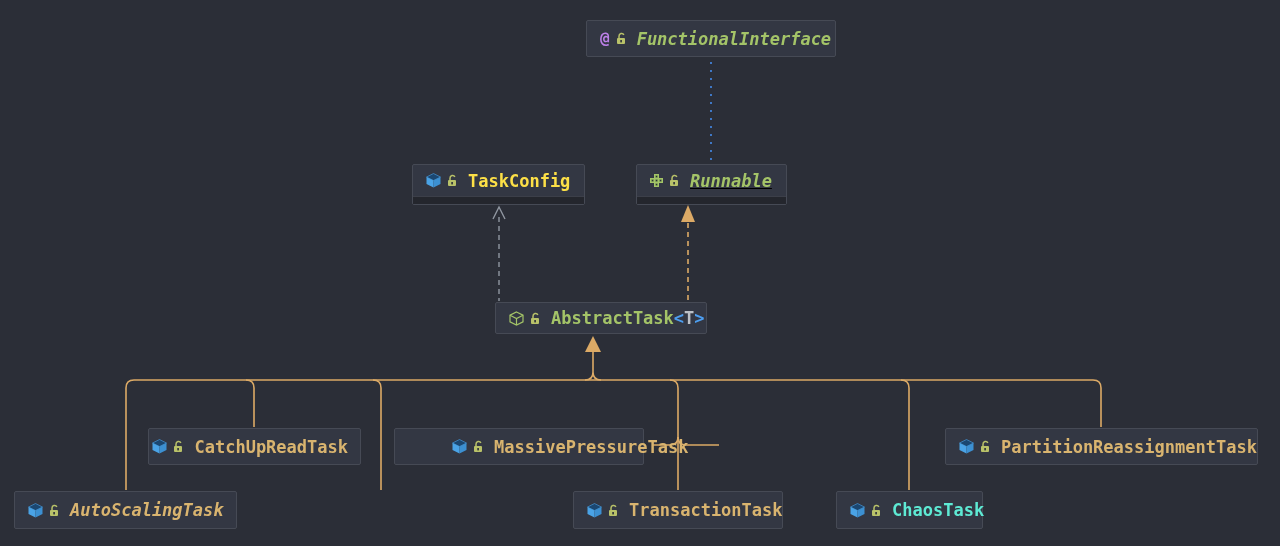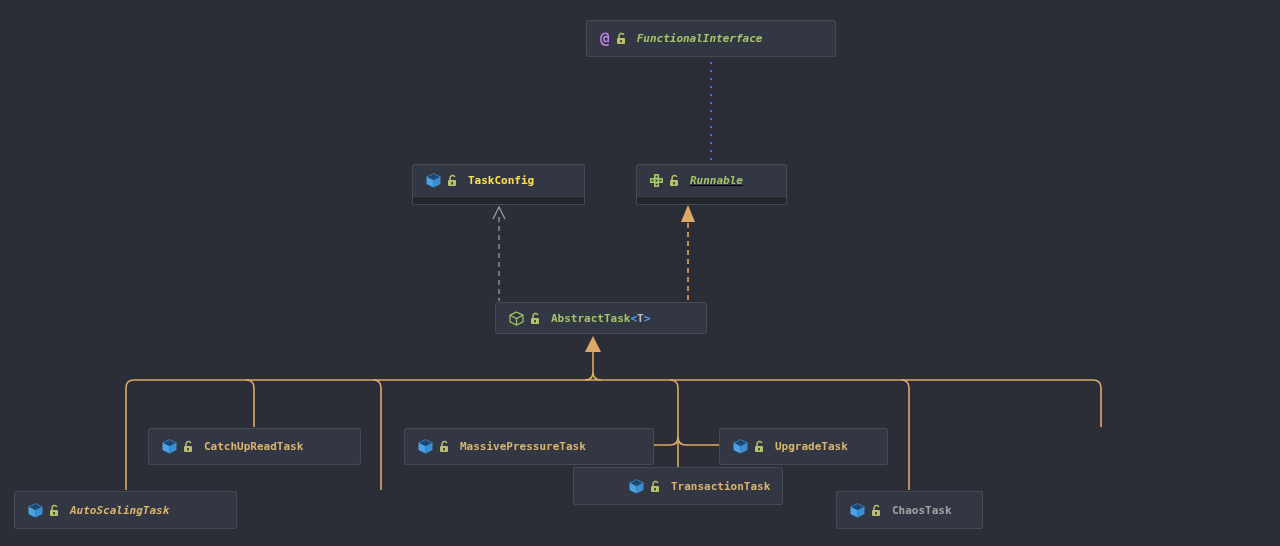--- a/index.html
+++ b/index.html
@@ -22,21 +22,21 @@
     align-items:center;
     padding:0 12px 0 13px;
     box-sizing:border-box;
     white-space:nowrap;
   }
   .icon{display:inline-flex;align-items:center;margin-right:6px;flex:0 0 auto;}
   .icon svg{display:block;}
   .at{font-size:16px;font-weight:bold;line-height:1;}
   .lbl{
     margin-left:4px;
-    font-size:11px;
+    font-size:17px;
     font-weight:bold;
     letter-spacing:0;
   }
   .strip{
     background:#24262d;
     border-top:1px solid #3c3f49;
   }
 </style>
 </head>
 <body>
@@ -138,74 +138,74 @@
           <svg width="11" height="13" viewBox="0 0 11 13">
       <path d="M3,6.2 V4.2 A2.6,2.6 0 0 1 7.9,2.9" fill="none" stroke="#b9c269" stroke-width="1.5"></path>
       <rect x="1" y="6" width="8" height="6" rx="1" fill="#b9c269"></rect>
       <rect x="4.3" y="8" width="1.6" height="2.4" fill="#2c2f38"></rect>
           </svg>
         </span>
         <span class="lbl" style="color: rgb(164, 196, 104);"><span>AbstractTask</span><span style="color: rgb(77, 158, 240);">&lt;</span><span style="color: rgb(188, 192, 198);">T</span><span style="color: rgb(77, 158, 240);">&gt;</span></span>
       </div>
     </div>
     <div class="node" style="left: 148px; top: 428px; width: 213px;">
+      <div class="hdr" style="height: 35px; justify-content: flex-end;">
+        <span class="icon">
+          <svg width="15" height="15" viewBox="0 0 15 15">
+      <polygon points="7.5,0.5 14.5,4 7.5,7.5 0.5,4" fill="#1b4771" stroke="#4aa3e6" stroke-width="0.6"></polygon>
+      <polygon points="0.5,4 7.5,7.5 7.5,14.5 0.5,11" fill="#4aa3e6"></polygon>
+      <polygon points="14.5,4 7.5,7.5 7.5,14.5 14.5,11" fill="#3c90d2"></polygon>
+          </svg>
+        </span>
+        <span class="icon">
+          <svg width="11" height="13" viewBox="0 0 11 13">
+      <path d="M3,6.2 V4.2 A2.6,2.6 0 0 1 7.9,2.9" fill="none" stroke="#b9c269" stroke-width="1.5"></path>
+      <rect x="1" y="6" width="8" height="6" rx="1" fill="#b9c269"></rect>
+      <rect x="4.3" y="8" width="1.6" height="2.4" fill="#2c2f38"></rect>
+          </svg>
+        </span>
+        <span class="lbl" style="color: rgb(217, 180, 111);"><span>CatchUpReadTask</span></span>
+      </div>
+    </div>
+    <div class="node" style="left: 394px; top: 428px; width: 250px; padding-left: 44px;">
       <div class="hdr" style="height: 35px;">
         <span class="icon">
           <svg width="15" height="15" viewBox="0 0 15 15">
       <polygon points="7.5,0.5 14.5,4 7.5,7.5 0.5,4" fill="#1b4771" stroke="#4aa3e6" stroke-width="0.6"></polygon>
       <polygon points="0.5,4 7.5,7.5 7.5,14.5 0.5,11" fill="#4aa3e6"></polygon>
       <polygon points="14.5,4 7.5,7.5 7.5,14.5 14.5,11" fill="#3c90d2"></polygon>
           </svg>
         </span>
         <span class="icon">
           <svg width="11" height="13" viewBox="0 0 11 13">
       <path d="M3,6.2 V4.2 A2.6,2.6 0 0 1 7.9,2.9" fill="none" stroke="#b9c269" stroke-width="1.5"></path>
       <rect x="1" y="6" width="8" height="6" rx="1" fill="#b9c269"></rect>
       <rect x="4.3" y="8" width="1.6" height="2.4" fill="#2c2f38"></rect>
           </svg>
         </span>
-        <span class="lbl" style="color: rgb(217, 180, 111);"><span>CatchUpReadTask</span></span>
-      </div>
-    </div>
-    <div class="node" style="left: 404px; top: 428px; width: 250px;">
+        <span class="lbl" style="color: rgb(217, 180, 111);"><span>MassivePressureTask</span></span>
+      </div>
+    </div>
+    <div class="node" style="left: 945px; top: 428px; width: 313px;">
       <div class="hdr" style="height: 35px;">
         <span class="icon">
           <svg width="15" height="15" viewBox="0 0 15 15">
       <polygon points="7.5,0.5 14.5,4 7.5,7.5 0.5,4" fill="#1b4771" stroke="#4aa3e6" stroke-width="0.6"></polygon>
       <polygon points="0.5,4 7.5,7.5 7.5,14.5 0.5,11" fill="#4aa3e6"></polygon>
       <polygon points="14.5,4 7.5,7.5 7.5,14.5 14.5,11" fill="#3c90d2"></polygon>
           </svg>
         </span>
         <span class="icon">
           <svg width="11" height="13" viewBox="0 0 11 13">
       <path d="M3,6.2 V4.2 A2.6,2.6 0 0 1 7.9,2.9" fill="none" stroke="#b9c269" stroke-width="1.5"></path>
       <rect x="1" y="6" width="8" height="6" rx="1" fill="#b9c269"></rect>
       <rect x="4.3" y="8" width="1.6" height="2.4" fill="#2c2f38"></rect>
           </svg>
         </span>
-        <span class="lbl" style="color: rgb(217, 180, 111);"><span>MassivePressureTask</span></span>
-      </div>
-    </div>
-    <div class="node" style="left: 719px; top: 428px; width: 169px;">
-      <div class="hdr" style="height: 35px;">
-        <span class="icon">
-          <svg width="15" height="15" viewBox="0 0 15 15">
-      <polygon points="7.5,0.5 14.5,4 7.5,7.5 0.5,4" fill="#1b4771" stroke="#4aa3e6" stroke-width="0.6"></polygon>
-      <polygon points="0.5,4 7.5,7.5 7.5,14.5 0.5,11" fill="#4aa3e6"></polygon>
-      <polygon points="14.5,4 7.5,7.5 7.5,14.5 14.5,11" fill="#3c90d2"></polygon>
-          </svg>
-        </span>
-        <span class="icon">
-          <svg width="11" height="13" viewBox="0 0 11 13">
-      <path d="M3,6.2 V4.2 A2.6,2.6 0 0 1 7.9,2.9" fill="none" stroke="#b9c269" stroke-width="1.5"></path>
-      <rect x="1" y="6" width="8" height="6" rx="1" fill="#b9c269"></rect>
-      <rect x="4.3" y="8" width="1.6" height="2.4" fill="#2c2f38"></rect>
-          </svg>
-        </span>
-        <span class="lbl" style="color: rgb(217, 180, 111);"><span>UpgradeTask</span></span>
+        <span class="lbl" style="color: rgb(217, 180, 111);"><span>PartitionReassignmentTask</span></span>
       </div>
     </div>
     <div class="node" style="left: 14px; top: 491px; width: 223px; font-style: italic;">
       <div class="hdr" style="height: 36px;">
         <span class="icon">
           <svg width="15" height="15" viewBox="0 0 15 15">
       <polygon points="7.5,0.5 14.5,4 7.5,7.5 0.5,4" fill="#1b4771" stroke="#4aa3e6" stroke-width="0.6"></polygon>
       <polygon points="0.5,4 7.5,7.5 7.5,14.5 0.5,11" fill="#4aa3e6"></polygon>
       <polygon points="14.5,4 7.5,7.5 7.5,14.5 14.5,11" fill="#3c90d2"></polygon>
           </svg>
@@ -213,21 +213,21 @@
         <span class="icon">
           <svg width="11" height="13" viewBox="0 0 11 13">
       <path d="M3,6.2 V4.2 A2.6,2.6 0 0 1 7.9,2.9" fill="none" stroke="#b9c269" stroke-width="1.5"></path>
       <rect x="1" y="6" width="8" height="6" rx="1" fill="#b9c269"></rect>
       <rect x="4.3" y="8" width="1.6" height="2.4" fill="#2c2f38"></rect>
           </svg>
         </span>
         <span class="lbl" style="color: rgb(217, 180, 111);"><span>AutoScalingTask</span></span>
       </div>
     </div>
-    <div class="node" style="left: 573px; top: 467px; width: 210px; padding-left: 42px;">
+    <div class="node" style="left: 573px; top: 491px; width: 210px;">
       <div class="hdr" style="height: 36px;">
         <span class="icon">
           <svg width="15" height="15" viewBox="0 0 15 15">
       <polygon points="7.5,0.5 14.5,4 7.5,7.5 0.5,4" fill="#1b4771" stroke="#4aa3e6" stroke-width="0.6"></polygon>
       <polygon points="0.5,4 7.5,7.5 7.5,14.5 0.5,11" fill="#4aa3e6"></polygon>
       <polygon points="14.5,4 7.5,7.5 7.5,14.5 14.5,11" fill="#3c90d2"></polygon>
           </svg>
         </span>
         <span class="icon">
           <svg width="11" height="13" viewBox="0 0 11 13">
@@ -248,16 +248,16 @@
       <polygon points="14.5,4 7.5,7.5 7.5,14.5 14.5,11" fill="#3c90d2"></polygon>
           </svg>
         </span>
         <span class="icon">
           <svg width="11" height="13" viewBox="0 0 11 13">
       <path d="M3,6.2 V4.2 A2.6,2.6 0 0 1 7.9,2.9" fill="none" stroke="#b9c269" stroke-width="1.5"></path>
       <rect x="1" y="6" width="8" height="6" rx="1" fill="#b9c269"></rect>
       <rect x="4.3" y="8" width="1.6" height="2.4" fill="#2c2f38"></rect>
           </svg>
         </span>
-        <span class="lbl" style="color: #a3a3a3;"><span>ChaosTask</span></span>
+        <span class="lbl" style="color: #5eead4;"><span>ChaosTask</span></span>
       </div>
     </div>
   </div>
 
 </body></html>

